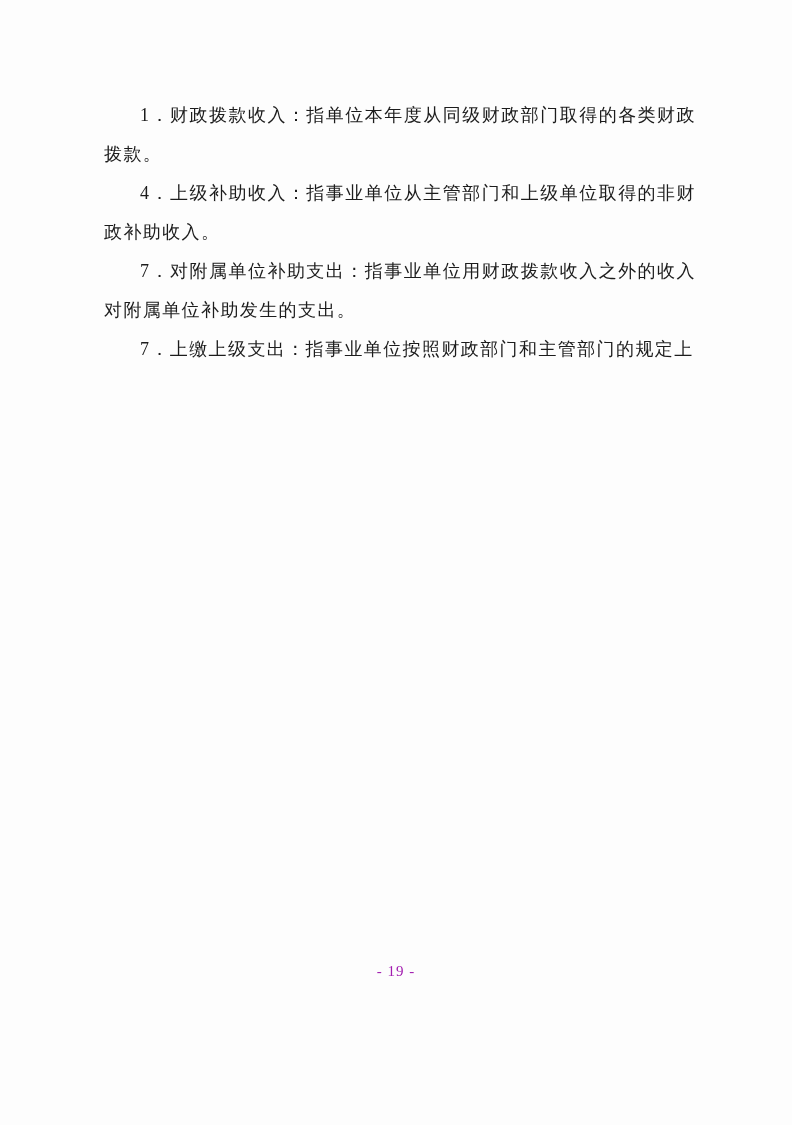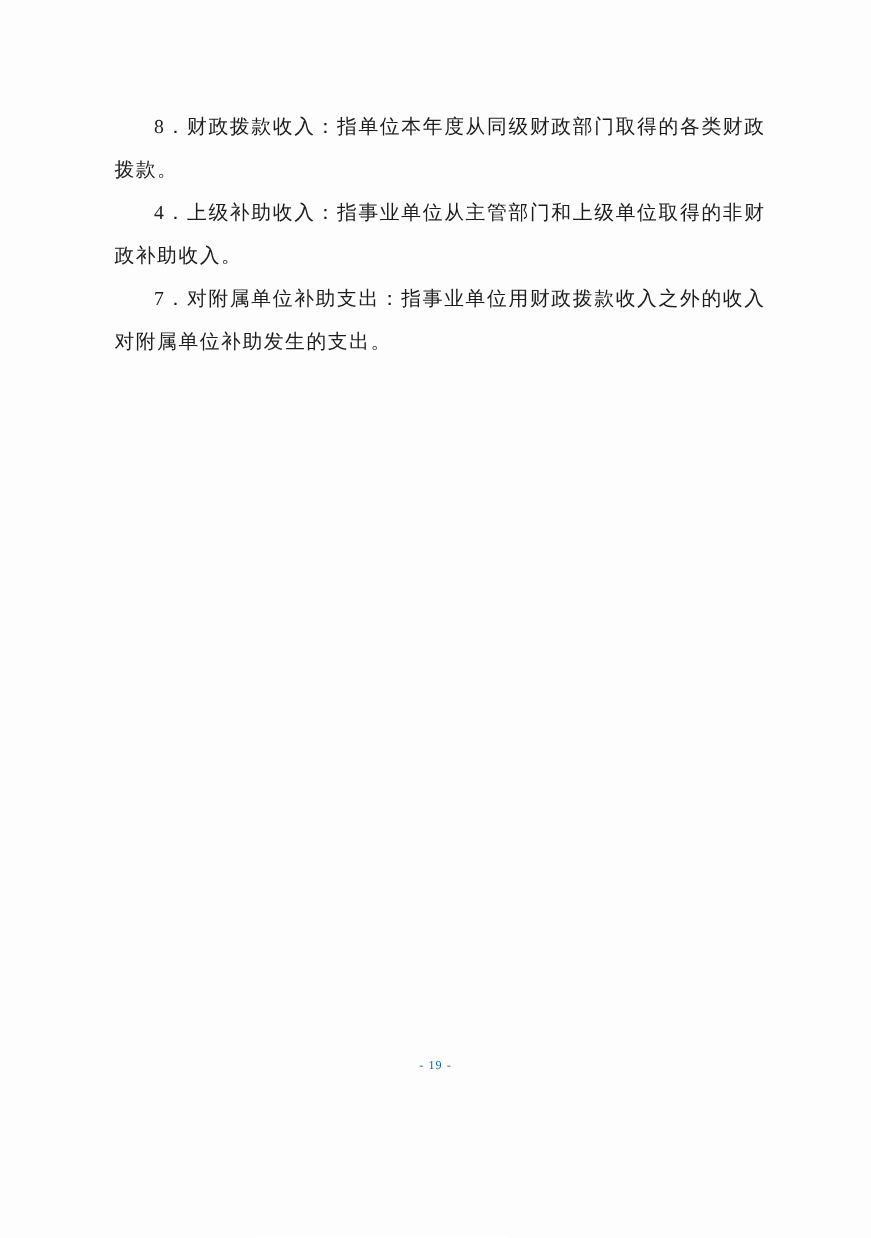--- a/index.html
+++ b/index.html
@@ -32,28 +32,29 @@
     text-justify: inter-character;
     text-indent: 2em;
     word-break: break-all;
   }
   .page-number {
     position: absolute;
     top: 963px;
     left: 0;
     width: 100%;
     text-align: center;
-    font-size: 11px;
+    font-size: 15px;
     letter-spacing: 1px;
-    color: #0369a1;
+    color: #a21caf;
   }
 </style>
 </head>
 <body>
 
 <div class="page">
   <div class="content">
-    <p class="para">8．财政拨款收入：指单位本年度从同级财政部门取得的各类财政拨款。</p>
+    <p class="para">1．财政拨款收入：指单位本年度从同级财政部门取得的各类财政拨款。</p>
     <p class="para">4．上级补助收入：指事业单位从主管部门和上级单位取得的非财政补助收入。</p>
     <p class="para">7．对附属单位补助支出：指事业单位用财政拨款收入之外的收入对附属单位补助发生的支出。</p>
+    <p class="para">7．上缴上级支出：指事业单位按照财政部门和主管部门的规定上</p>
   </div>
   <div class="page-number">- 19 -</div>
 </div>
 
 </body></html>

